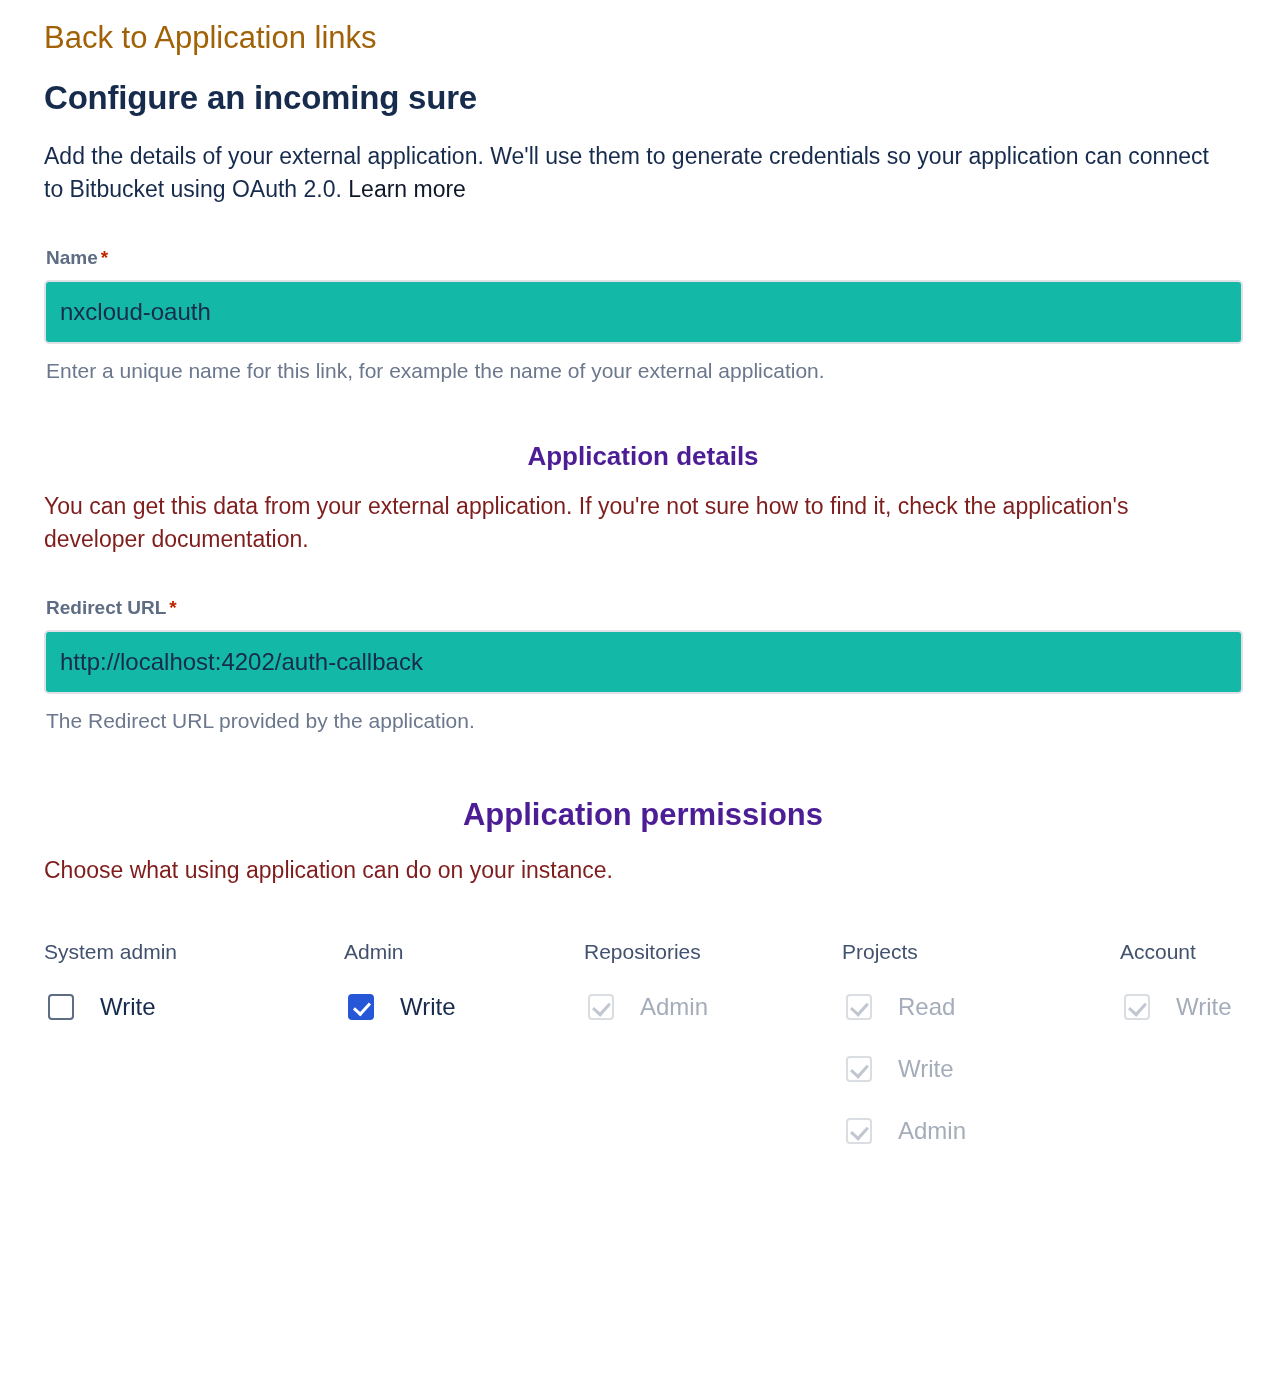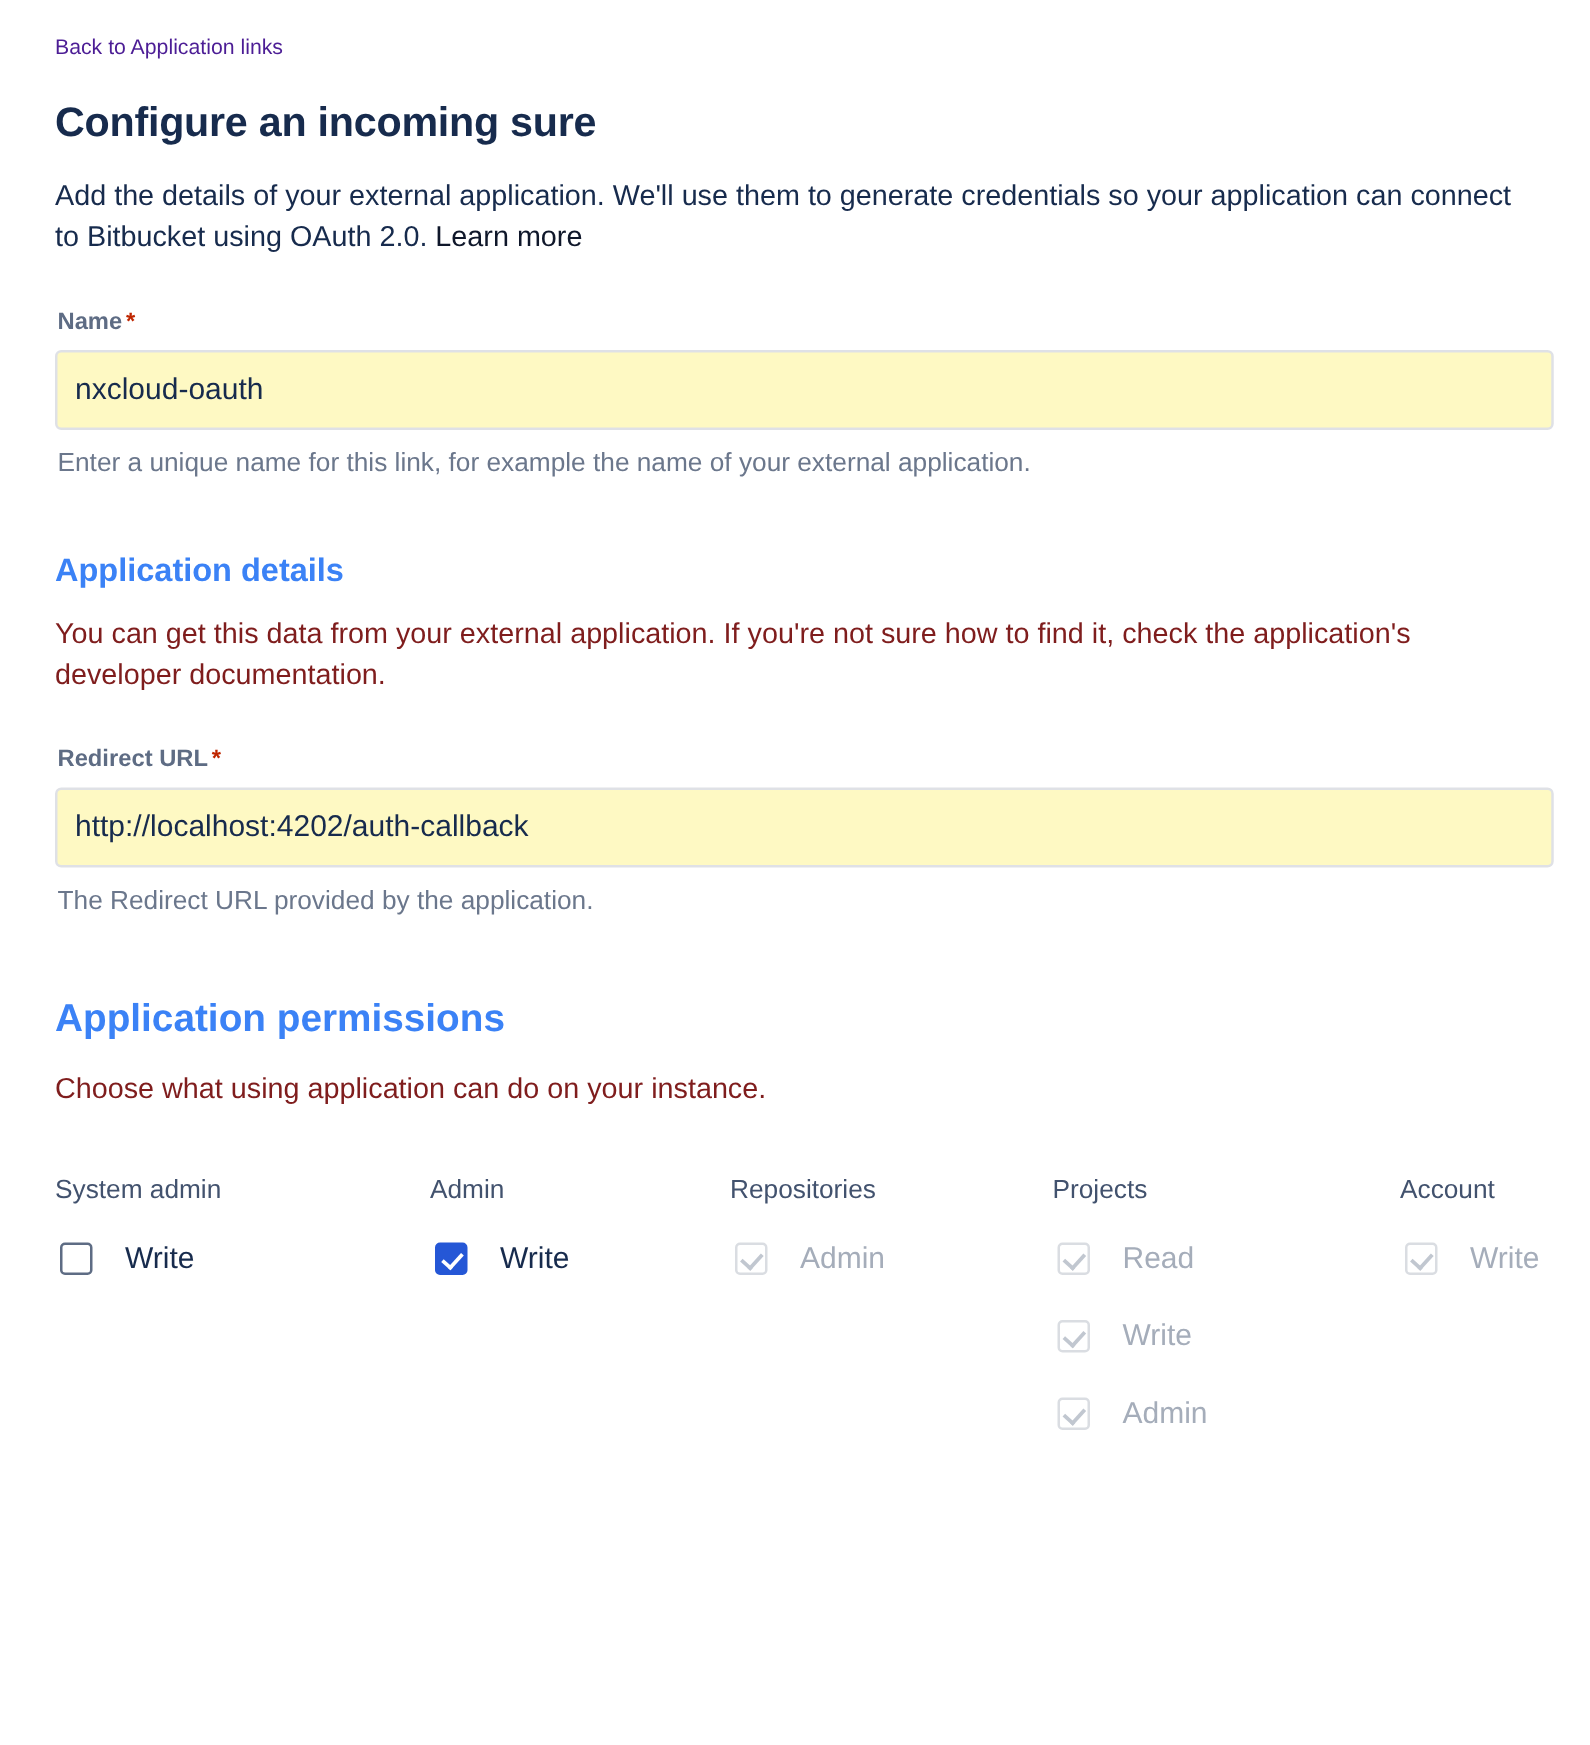--- a/index.html
+++ b/index.html
@@ -12,22 +12,22 @@
     font-family: "Liberation Sans", sans-serif;
     -webkit-font-smoothing: antialiased;
   }
   .page {
     width: 1272px;
     min-height: 1396px;
     padding: 24px 30px 0 44px;
   }
   .back-link {
     display: inline-block;
-    color: #4c1d95;
-    font-size: 17px;
+    color: #a16207;
+    font-size: 31px;
     line-height: 28px;
     text-decoration: none;
     margin-bottom: 26px;
     cursor: pointer;
   }
 
   h1.page-title {
     font-size: 33px;
     line-height: 40px;
     font-weight: 700;
@@ -59,41 +59,42 @@
     color: #BF2600;
     font-weight: 700;
     margin-left: 3px;
   }
   .text-input {
     display: block;
     width: 1199px;
     height: 64px;
     border: 2px solid #DFE1E6;
     border-radius: 5px;
-    background: #fef9c3;
+    background: #14b8a6;
     font-family: "Liberation Sans", sans-serif;
     font-size: 24px;
     line-height: 30px;
     color: #172B4D;
     padding: 0 14px;
     outline: none;
   }
   .help-text {
     font-size: 21px;
     line-height: 26px;
     color: #6B778C;
     margin: 14px 0 0 2px;
   }
 
   h2.section-title {
     font-size: 26px;
     line-height: 32px;
     font-weight: 700;
-    color: #3b82f6;
+    color: #4c1d95;
     margin: 56px 0 18px 0;
+    text-align: center;
   }
   h2.section-title.big {
     font-size: 31px;
     line-height: 38px;
     margin: 62px 0 20px 0;
   }
   p.section-desc {
     font-size: 23px;
     line-height: 33px;
     color: #7f1d1d;

